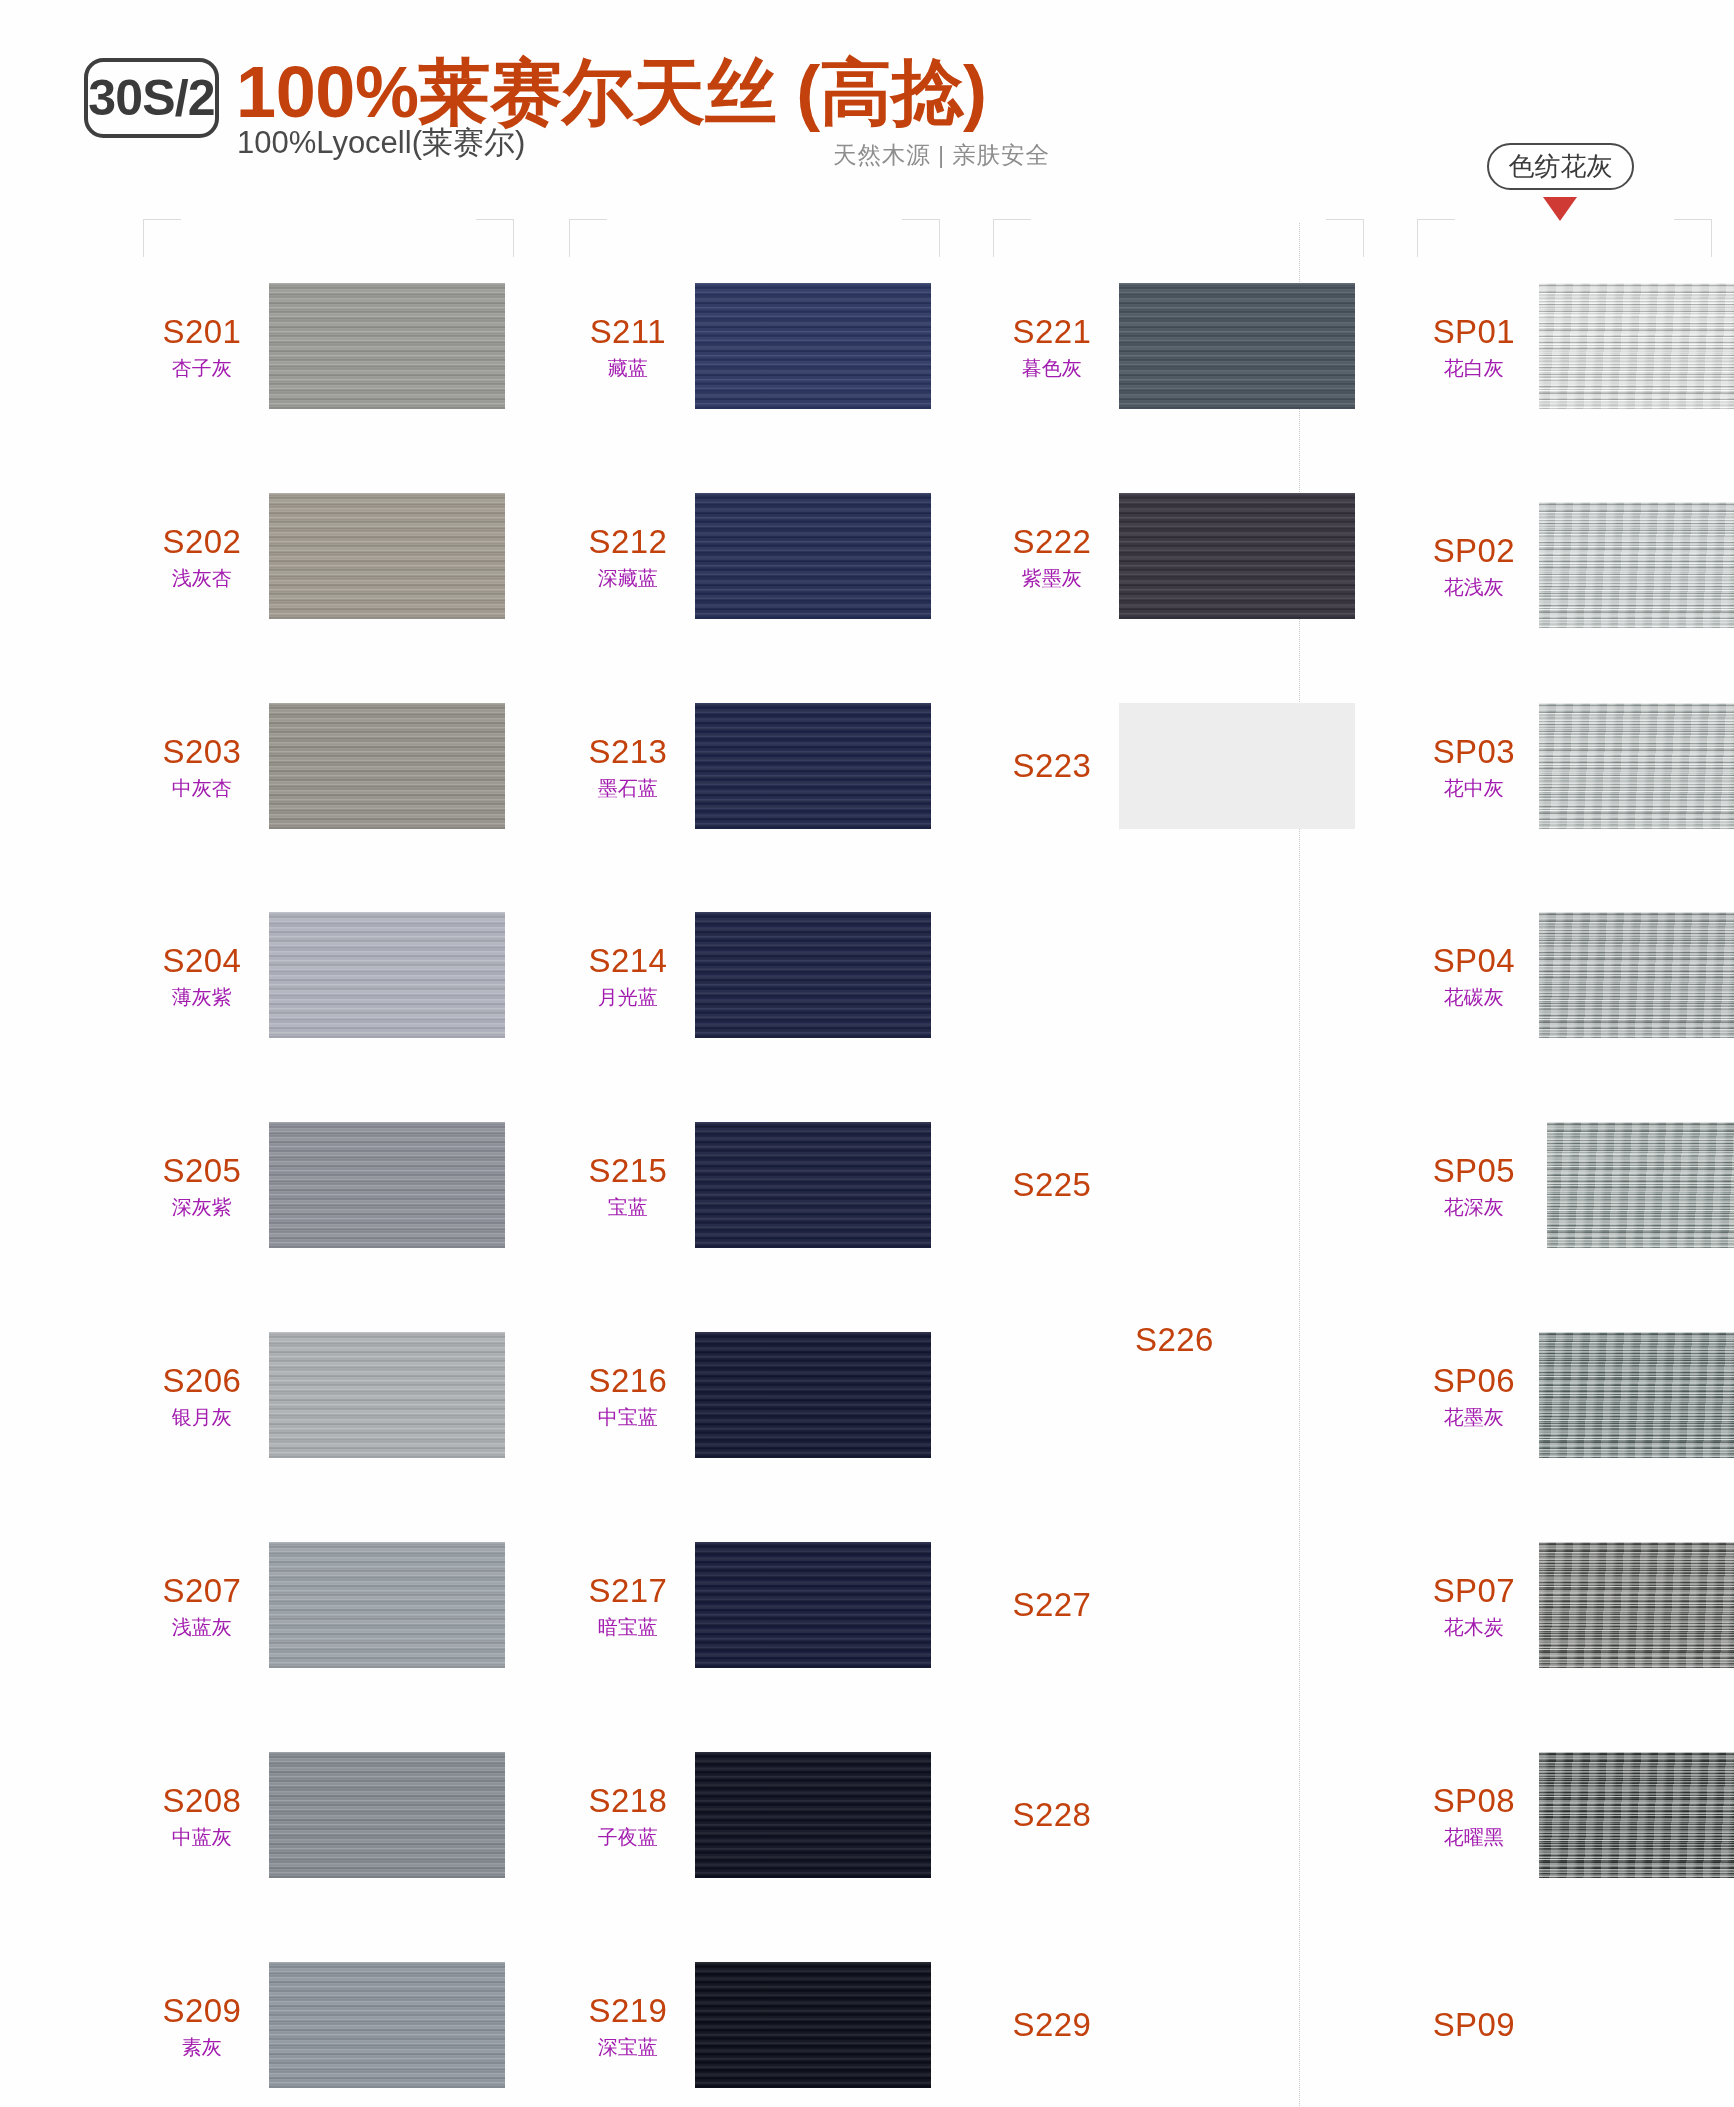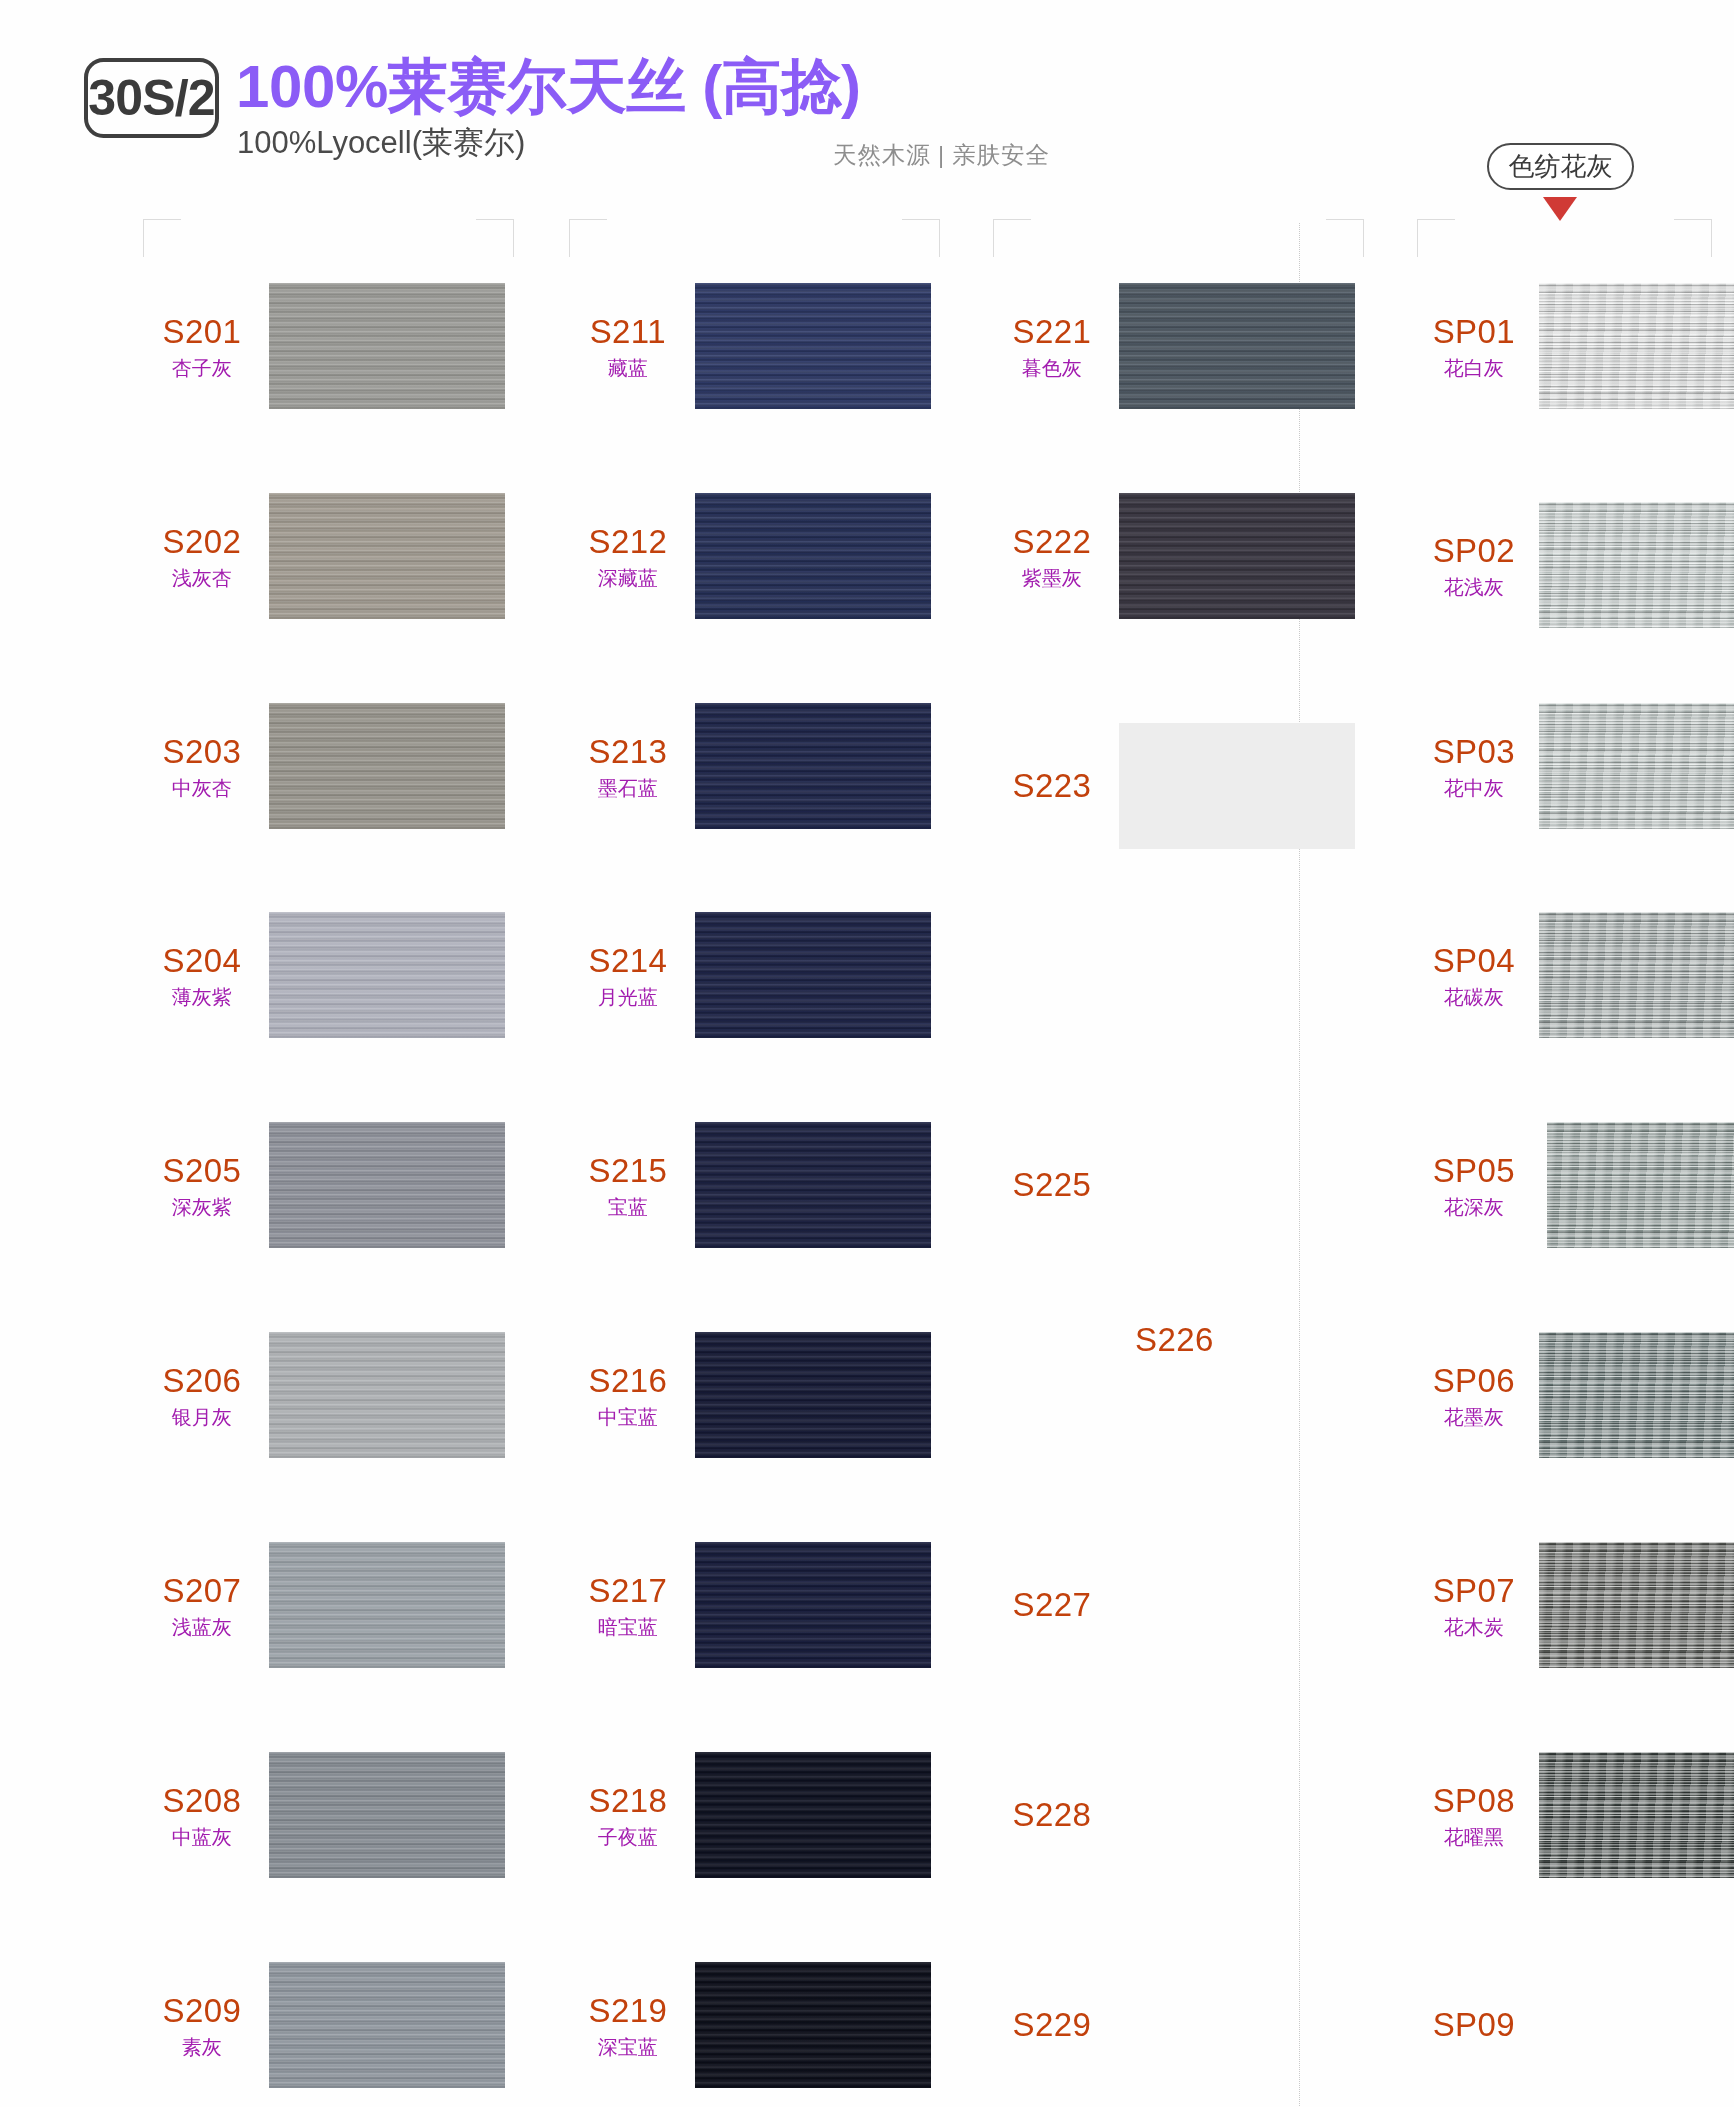--- a/index.html
+++ b/index.html
@@ -19,21 +19,21 @@
     border:4.2px solid #3f3f3f;border-radius:19.4px;
     display:flex;align-items:center;justify-content:center;
     box-sizing:border-box;
   }
   .gauge-txt{
     font-size:50px;font-weight:700;letter-spacing:-0.8px;color:#3b3b3b;
     font-family:"Liberation Sans","DejaVu Sans",sans-serif;line-height:1;
   }
   .title-main{
     position:absolute;left:236px;top:55px;
-    font-size:60px;font-weight:700;color:#8b5cf6;letter-spacing:-0.4px;
+    font-size:72px;font-weight:700;color:#c2410c;letter-spacing:-0.4px;
     white-space:nowrap;line-height:1.05;
   }
   .title-sub{
     position:absolute;left:237px;top:126px;
     font-size:31px;font-weight:400;color:#4a4a4a;white-space:nowrap;line-height:1.1;
   }
   .title-tag{
     position:absolute;left:833px;top:139px;
     font-size:23.6px;font-weight:400;color:#8e8e8e;white-space:nowrap;letter-spacing:0.8px;
   }
@@ -299,21 +299,21 @@
           </div>
           <div class="swatch tex" style="background: rgb(74, 84, 94);"></div>
         </div>
         <div class="row" style="top: 261px;">
           <div class="label">
             <span class="code">S222</span>
             <span class="cname">紫墨灰</span>
           </div>
           <div class="swatch tex" style="background: rgb(53, 50, 61);"></div>
         </div>
-        <div class="row" style="top: 491px;">
+        <div class="row" style="top: 471px;">
           <div class="label">
             <span class="code">S223</span>
           </div>
           <div class="swatch placeholder" style="background: rgb(237, 237, 237);"></div>
         </div>
         <div class="row" style="top: 890px;">
           <div class="label">
             <span class="code">S225</span>
           </div>
           <div class="swatch empty"></div>

